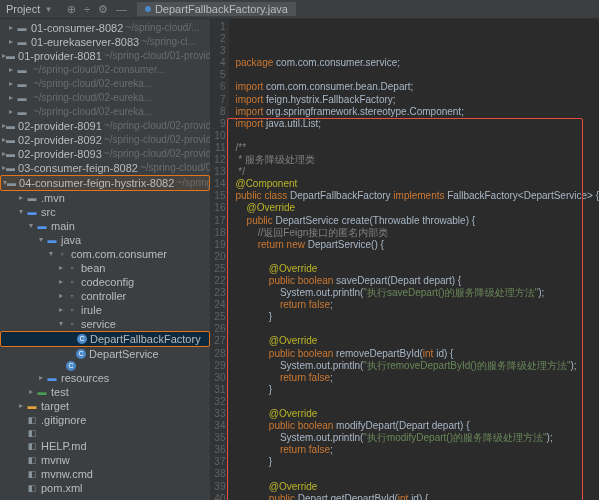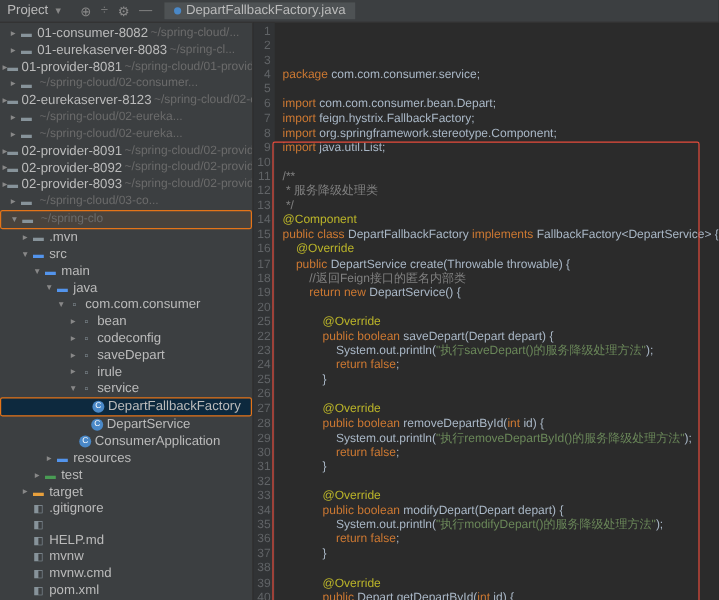--- a/index.html
+++ b/index.html
@@ -87,21 +87,20 @@
         <div class="node ">
           <span class="indent" style="width: 4px;"></span>
           <span class="arrow">▸</span>
           <span class="ico folder">▬</span>
           <span class="path"> ~/spring-cloud/02-consumer...</span>
         </div>
         <div class="node ">
           <span class="indent" style="width: 4px;"></span>
           <span class="arrow">▸</span>
           <span class="ico folder">▬</span>
-          <span>02-eurekaserver-8123</span>
           <span class="path"> ~/spring-cloud/02-eureka...</span>
         </div>
         <div class="node ">
           <span class="indent" style="width: 4px;"></span>
           <span class="arrow">▸</span>
           <span class="ico folder">▬</span>
           <span class="path"> ~/spring-cloud/02-eureka...</span>
         </div>
         <div class="node ">
           <span class="indent" style="width: 4px;"></span>
@@ -127,26 +126,28 @@
           <span class="indent" style="width: 4px;"></span>
           <span class="arrow">▸</span>
           <span class="ico folder">▬</span>
           <span>02-provider-8093</span>
           <span class="path"> ~/spring-cloud/02-provider-8...</span>
         </div>
         <div class="node ">
           <span class="indent" style="width: 4px;"></span>
           <span class="arrow">▸</span>
           <span class="ico folder">▬</span>
+          <span>03-consumer-feign-8082</span>
           <span class="path"> ~/spring-cloud/03-co...</span>
         </div>
         <div class="node hl-orange">
           <span class="indent" style="width: 4px;"></span>
           <span class="arrow">▾</span>
           <span class="ico folder">▬</span>
+          <span>04-consumer-feign-hystrix-8082</span>
           <span class="path"> ~/spring-clo</span>
         </div>
         <div class="node ">
           <span class="indent" style="width: 14px;"></span>
           <span class="arrow">▸</span>
           <span class="ico folder">▬</span>
           <span>.mvn</span>
         </div>
         <div class="node ">
           <span class="indent" style="width: 14px;"></span>
@@ -181,21 +182,21 @@
         <div class="node ">
           <span class="indent" style="width: 54px;"></span>
           <span class="arrow">▸</span>
           <span class="ico pkg">▫</span>
           <span>codeconfig</span>
         </div>
         <div class="node ">
           <span class="indent" style="width: 54px;"></span>
           <span class="arrow">▸</span>
           <span class="ico pkg">▫</span>
-          <span>saveDepart</span>
+          <span>controller</span>
         </div>
         <div class="node ">
           <span class="indent" style="width: 54px;"></span>
           <span class="arrow">▸</span>
           <span class="ico pkg">▫</span>
           <span>irule</span>
         </div>
         <div class="node ">
           <span class="indent" style="width: 54px;"></span>
           <span class="arrow">▾</span>
@@ -211,21 +212,20 @@
         <div class="node ">
           <span class="indent" style="width: 64px;"></span>
           <span class="arrow"></span>
           <span class="ico class">C</span>
           <span>DepartService</span>
         </div>
         <div class="node ">
           <span class="indent" style="width: 54px;"></span>
           <span class="arrow"></span>
           <span class="ico class">C</span>
-          <span>ConsumerApplication</span>
         </div>
         <div class="node ">
           <span class="indent" style="width: 34px;"></span>
           <span class="arrow">▸</span>
           <span class="ico folder-src">▬</span>
           <span>resources</span>
         </div>
         <div class="node ">
           <span class="indent" style="width: 24px;"></span>
           <span class="arrow">▸</span>

